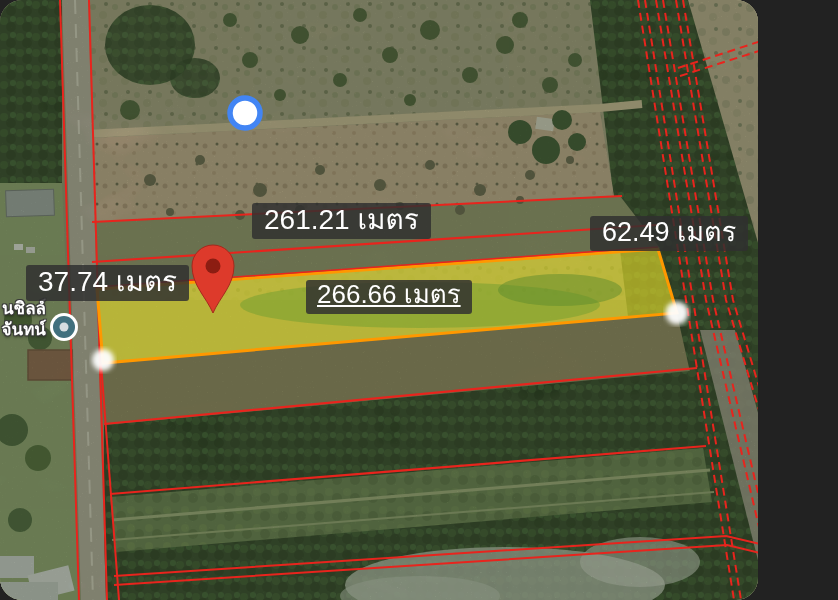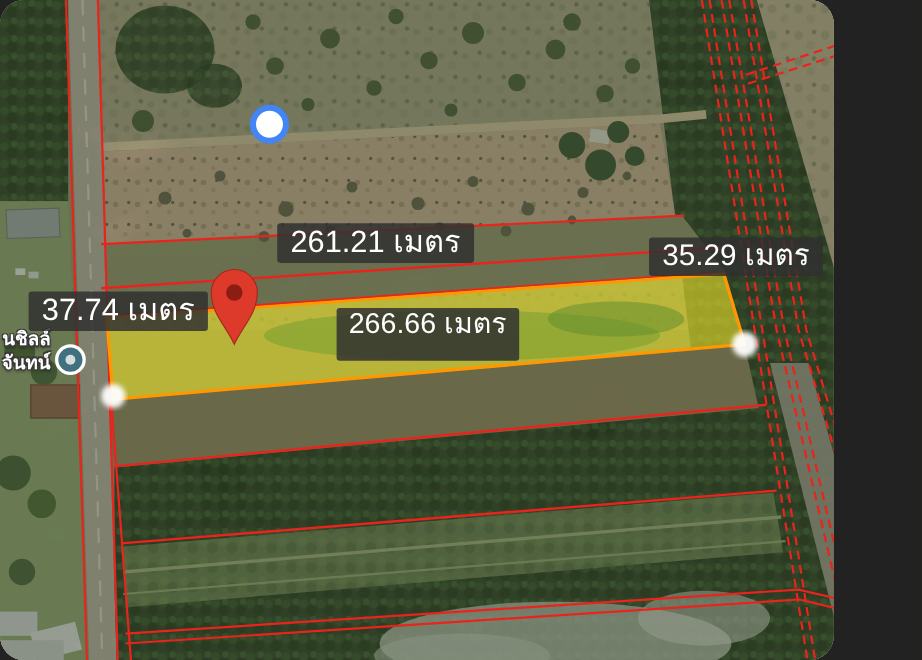--- a/index.html
+++ b/index.html
@@ -26,21 +26,21 @@
     color:var(--label-text);
     border-radius:3px;
     white-space:nowrap;
     padding:2px 12px 5px 12px;
     line-height:1.05;
     z-index:6;
   }
   .mlabel.top{left:252px;top:203px;font-size:28px;}
   .mlabel.right{left:590px;top:216px;font-size:27px;}
   .mlabel.left{left:26px;top:265px;font-size:28px;}
-  .mlabel.bottom{left:306px;top:280px;font-size:26px;padding:1px 11px 20px 11px;}
+  .mlabel.bottom{left:306px;top:280px;font-size:26px;padding:1px 11px 6px 11px;text-decoration:underline;}
   .outlined{
     color:#fff;font-weight:bold;
     text-shadow:-1px -1px 0 #3a3a3a,1px -1px 0 #3a3a3a,-1px 1px 0 #3a3a3a,1px 1px 0 #3a3a3a,0 2px 3px rgba(0,0,0,.55);
   }
   .plot-label{
     position:absolute;left:131px;top:306px;font-size:22px;letter-spacing:.5px;z-index:5;white-space:nowrap;
   }
   .poi-label{
     position:absolute;left:-64px;top:298px;width:110px;text-align:right;
     font-size:17px;line-height:21px;z-index:5;
@@ -239,21 +239,21 @@
       <circle cx="64" cy="327" r="11" style="fill:var(--poi-teal)"></circle>
       <circle cx="64" cy="327" r="4.5" fill="#d6dde0"></circle>
     </g>
     <g>
       <path d="M213 313 C206 297 192 285 192 266 A21 21 0 1 1 234 266 C234 285 220 297 213 313 Z" style="fill:var(--pin-red)" stroke="#a6281c" stroke-width="1"></path>
       <circle cx="213" cy="266" r="7.5" fill="#8c1d12"></circle>
     </g>
   </svg>
 
   <div class="mlabel top">261.21 เมตร</div>
-  <div class="mlabel right">35.29 เมตร</div>
+  <div class="mlabel right">62.49 เมตร</div>
   <div class="mlabel left">37.74 เมตร</div>
   <div class="mlabel bottom">266.66 เมตร</div>
 
 
   <div class="poi-label outlined">
     <div>นชิลล์</div>
     <div>จันทน์</div>
   </div>
 </div>
 

